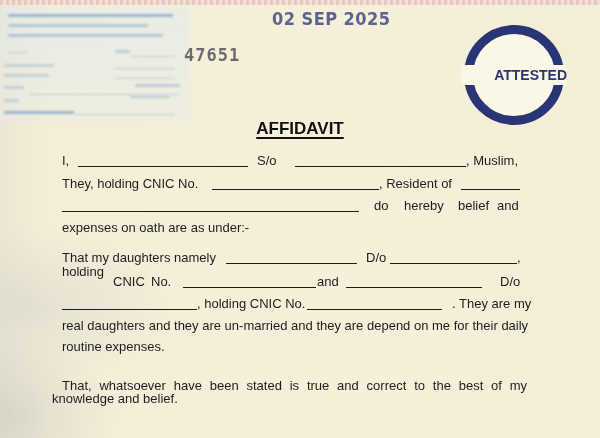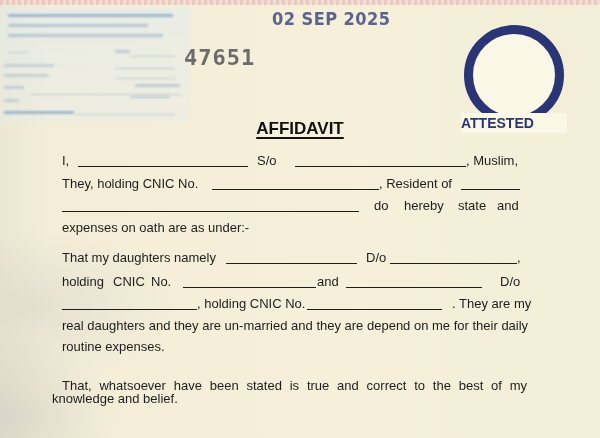--- a/index.html
+++ b/index.html
@@ -24,37 +24,37 @@
   
   .receipt {
     position:absolute; left:0; top:8px; width:190px; height:115px;
     background:linear-gradient(180deg, rgba(225,235,240,0.55), rgba(228,236,238,0.35));
     filter:blur(0.9px);
   }
   .receipt .rl { position:absolute; height:3px; background:rgba(90,140,190,0.55); border-radius:1px; }
   .receipt .dl { position:absolute; height:1px; background:rgba(120,150,180,0.4); }
   .receipt-number {
     position:absolute; left:184px; top:45px;
-    font-family:"DejaVu Sans Mono", monospace; font-size:22px; font-weight:bold;
+    font-family:"DejaVu Sans Mono", monospace; font-size:17px; font-weight:bold;
     color:#6b6b6b; letter-spacing:1px; filter:blur(0.6px);
   }
   .date-stamp {
     position:absolute; left:272px; top:8px;
     font-family:"DejaVu Sans", sans-serif; font-size:18px; font-weight:bold;
     color:#5a6490; letter-spacing:0.5px; transform:scaleX(0.9); transform-origin:left;
   }
   .seal {
     position:absolute; left:464px; top:25px; width:82px; height:82px;
     border:9px solid #2a3575; border-radius:50%;
     background:#fbf7e6;
   }
   .seal-label {
     position:absolute; left:461px; top:65px; width:106px; height:20px;
-    background:#fbf7e6; text-align:left;
-    font-weight:bold; font-size:14px; line-height:20px; color:#2a3575;margin-top:48px;
+    background:#fbf7e6; text-align:right;
+    font-weight:bold; font-size:14px; line-height:20px; color:#2a3575;
   }
   .title {
     position:absolute; left:0; width:600px; top:119px; text-align:center;
     font-size:17px; font-weight:bold; color:#111;
   }
   .title span { text-decoration:underline; text-underline-offset:3px; text-decoration-thickness:2px; }
   .t { position:absolute; font-size:13px; line-height:15px; white-space:nowrap; color:#1d1d1d; }
   .blank { position:absolute; height:0; border-bottom:1.6px solid #1d1d1d; }
 </style>
 </head>
@@ -98,32 +98,32 @@
 <span class="t" style="left:466px;top:153px">, Muslim,</span>
 
 <span class="t" style="left:62px;top:176px">They, holding CNIC No.</span>
 <div class="blank" style="left:212px;top:189px;width:167px"></div>
 <span class="t" style="left:379px;top:176px">, Resident of</span>
 <div class="blank" style="left:461px;top:189px;width:59px"></div>
 
 <div class="blank" style="left:62px;top:211px;width:297px"></div>
 <span class="t" style="left:374px;top:198px">do</span>
 <span class="t" style="left:404px;top:198px">hereby</span>
-<span class="t" style="left:458px;top:198px">state</span>
+<span class="t" style="left:458px;top:198px">belief</span>
 <span class="t" style="left:497px;top:198px">and</span>
 
 <span class="t" style="left:62px;top:220px">expenses on oath are as under:-</span>
 
 <span class="t" style="left:62px;top:250px">That my daughters namely</span>
 <div class="blank" style="left:226px;top:263px;width:131px"></div>
 <span class="t" style="left:366px;top:250px">D/o</span>
 <div class="blank" style="left:390px;top:263px;width:127px"></div>
 <span class="t" style="left:517px;top:250px">,</span>
 
-<span class="t" style="left:62px;top:274px">holding</span>
+<span class="t" style="left:62px;top:264px">holding</span>
 <span class="t" style="left:113px;top:274px">CNIC</span>
 <span class="t" style="left:151px;top:274px">No.</span>
 <div class="blank" style="left:183px;top:287px;width:133px"></div>
 <span class="t" style="left:317px;top:274px">and</span>
 <div class="blank" style="left:346px;top:287px;width:136px"></div>
 <span class="t" style="left:500px;top:274px">D/o</span>
 
 <div class="blank" style="left:62px;top:309px;width:135px"></div>
 <span class="t" style="left:197px;top:296px">, holding CNIC No.</span>
 <div class="blank" style="left:307px;top:309px;width:135px"></div>

